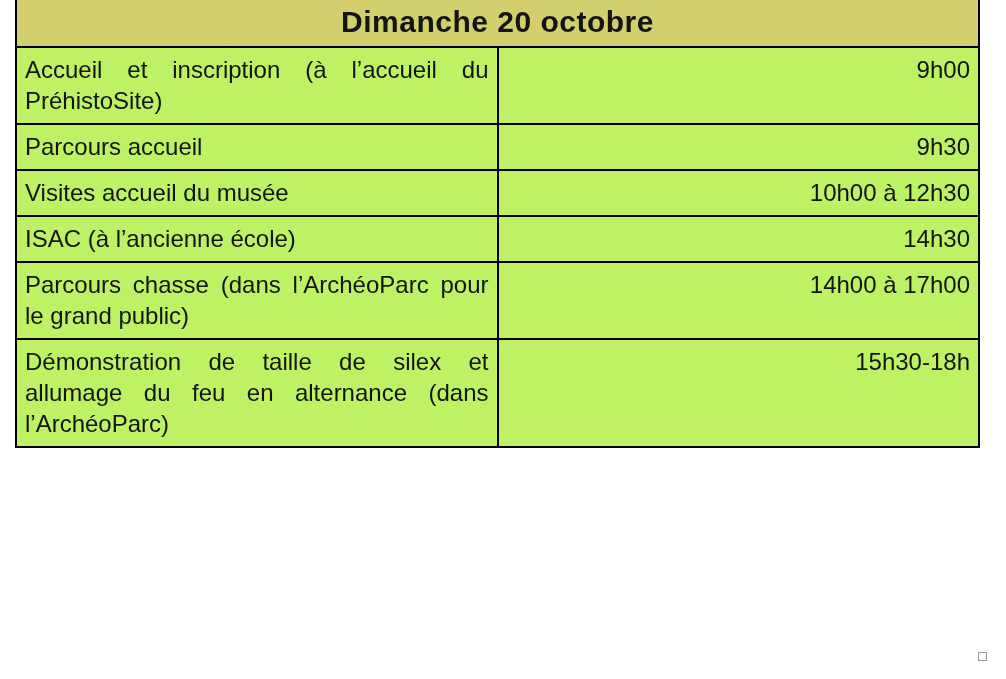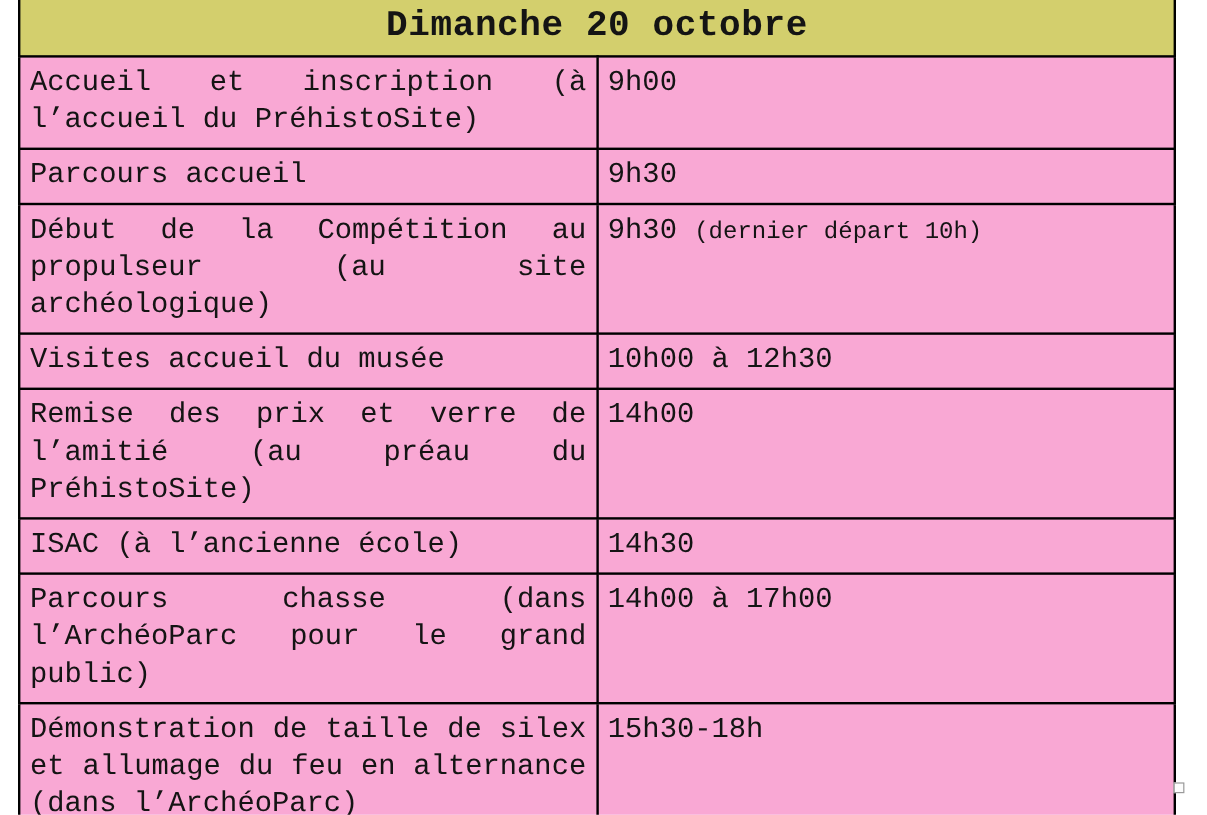--- a/index.html
+++ b/index.html
@@ -9,21 +9,20 @@
     height: 679px;
     background: #ffffff;
     font-family: "Liberation Sans", "DejaVu Sans", sans-serif;
     color: var(--text, #141414);
     overflow: hidden;
   }
   .page {
     position: relative;
     width: 1004px;
     height: 679px;
-    font-family: Liberation Mono, monospace;
   }
   table.schedule {
     position: absolute;
     left: 15px;
     top: 0;
     width: 965px;
     border-collapse: collapse;
     table-layout: fixed;
   }
   .schedule th, .schedule td {
@@ -37,31 +36,31 @@
     letter-spacing: 0.5px;
     text-align: center;
     padding: 4px 8px 6px;
     line-height: 36px;
   }
   .schedule td {
     font-size: 24px;
     line-height: 31px;
     vertical-align: top;
     padding: 6px 8px 7px;
-    background: #f9a8d4;
+    background: #bef264;
     margin-left: 38px;
   }
   td.act {
     width: 680px;
     text-align: justify;
     text-align-last: left;
   }
   td.time {
     width: 285px;
-    text-align: left;
+    text-align: right;
     white-space: nowrap;
   }
   .time-note {
     font-size: 20px;
   }
   .misspelled {
     text-decoration-line: underline;
     text-decoration-style: wavy;
     text-decoration-color: var(--spellcheck-underline, #e03a2a);
     text-decoration-thickness: 1px;
@@ -91,30 +90,22 @@
     <tbody>
       <tr>
         <td class="act">Accueil et inscription (à l’accueil du PréhistoSite)</td>
         <td class="time">9h00</td>
       </tr>
       <tr>
         <td class="act">Parcours accueil</td>
         <td class="time">9h30</td>
       </tr>
       <tr>
-        <td class="act">Début de la Compétition au propulseur (au site archéologique)</td>
-        <td class="time"><span>9h30</span> <span class="time-note">(dernier départ 10h)</span></td>
-      </tr>
-      <tr>
         <td class="act">Visites accueil du musée</td>
         <td class="time">10h00 à 12h30</td>
-      </tr>
-      <tr>
-        <td class="act">Remise des prix et verre de l’amitié (au préau du PréhistoSite)</td>
-        <td class="time">14h00</td>
       </tr>
       <tr>
         <td class="act">ISAC (à l’ancienne école)</td>
         <td class="time">14h30</td>
       </tr>
       <tr>
         <td class="act">Parcours chasse (dans l’ArchéoParc pour le grand public)</td>
         <td class="time">14h00 à 17h00</td>
       </tr>
       <tr>

